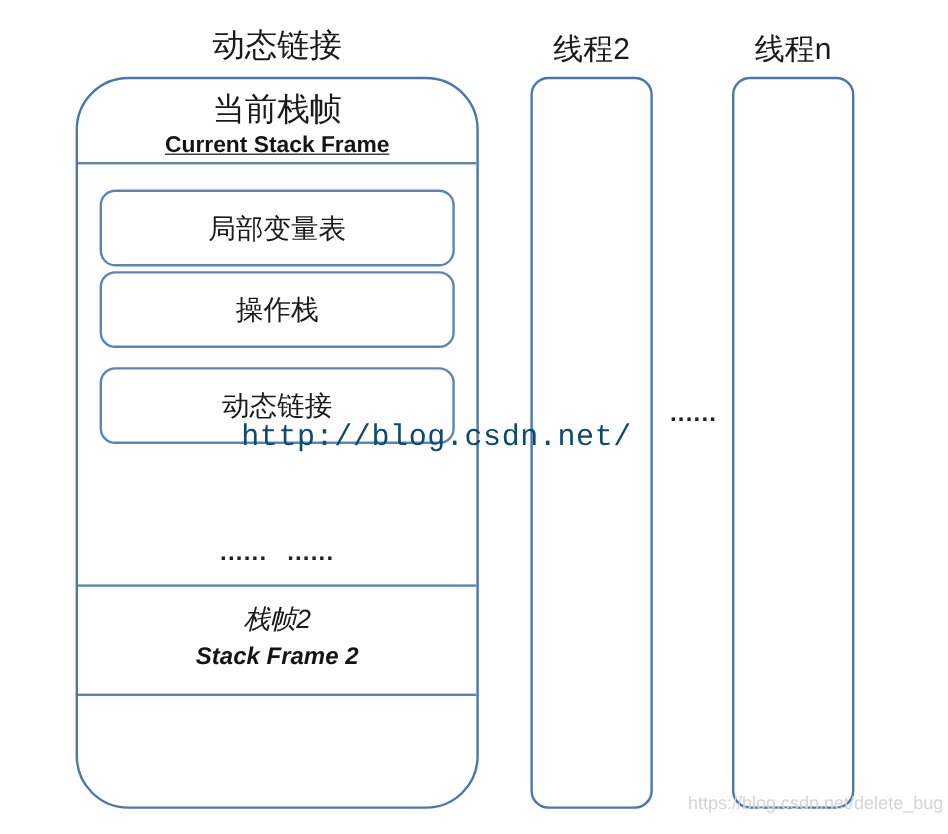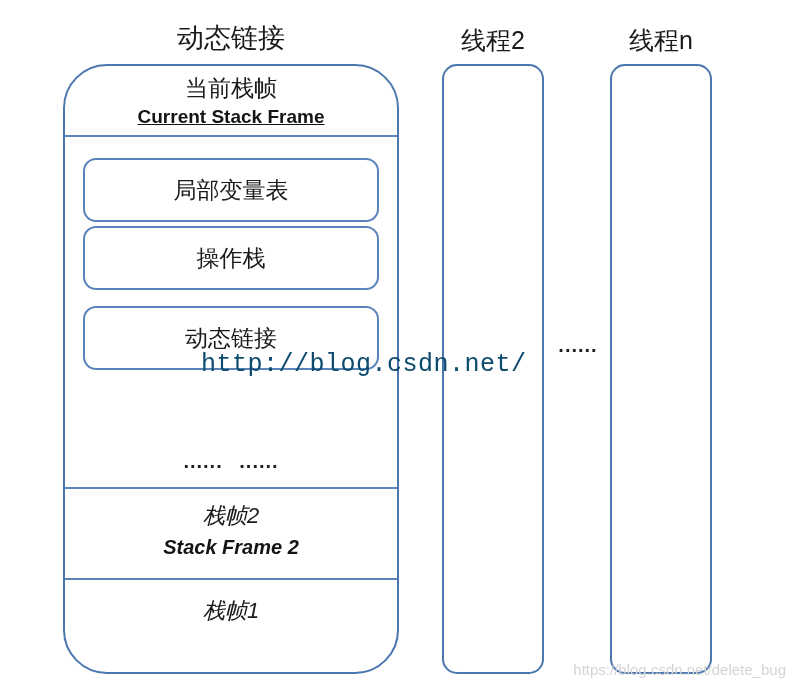--- a/index.html
+++ b/index.html
@@ -39,21 +39,21 @@
   .frame-header {
     position: absolute;
     left: 0; top: 0; right: 0;
     height: 71px;
     border-bottom: 2px solid #5b84b8;
     text-align: center;
     box-sizing: border-box;
   }
   .frame-header .zh {
     margin-top: 7px;
-    font-size: 23px;
+    font-size: 27px;
     color: #1a1a1a;
     font-family: Liberation Mono, monospace;
   }
   .frame-header .en {
     margin-top: 2px;
     font-size: 19px;
     font-weight: bold;
     color: #141414;
     text-decoration: underline;
   }
@@ -177,21 +177,20 @@
     <div class="inner-box ib-3">动态链接</div>
 
     <div class="dots-row">...... ......</div>
 
     <div class="frame-section fs-2">
       <div class="zh">栈帧2</div>
       <div class="en">Stack Frame 2</div>
     </div>
 
     <div class="frame-section fs-1">
-      <div class="zh">栈帧1</div>
     </div>
 
   </div>
 
   <div class="thread-box tb-2"></div>
 
   <div class="mid-dots">......</div>
 
   <div class="thread-box tb-n"></div>
 

